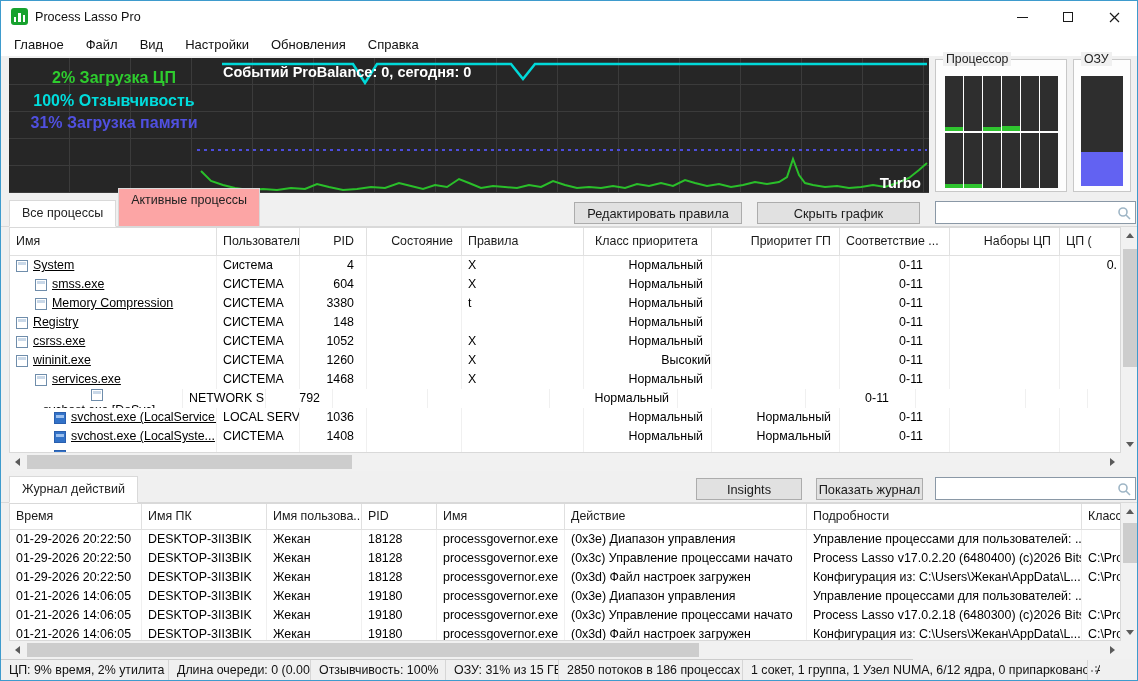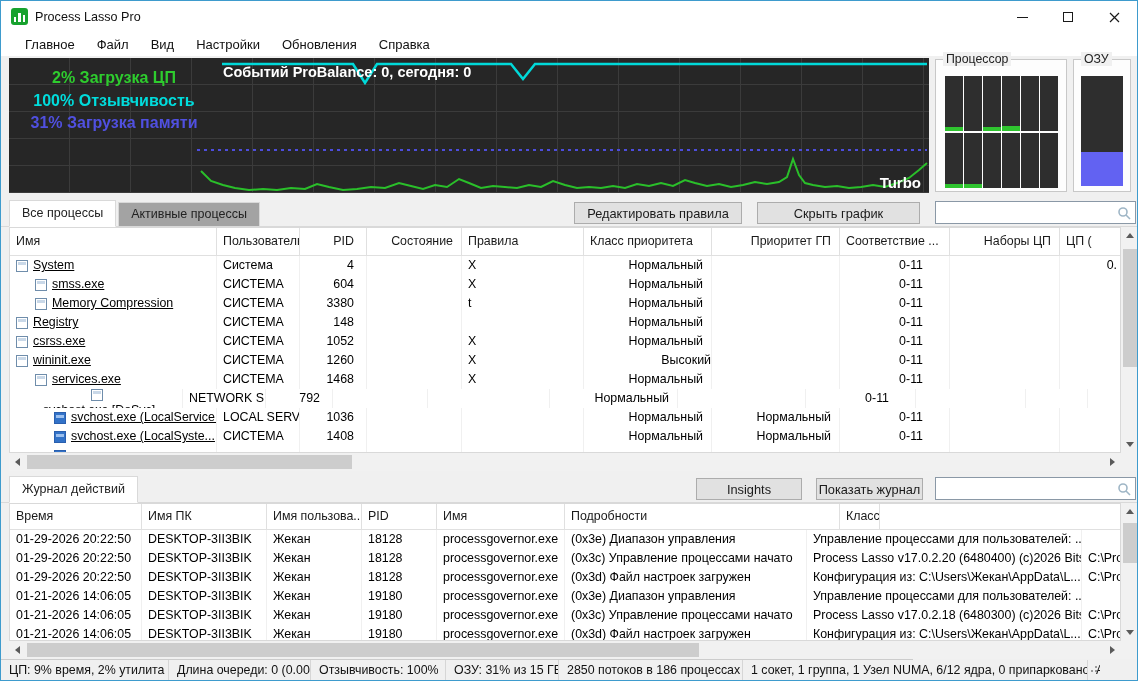--- a/index.html
+++ b/index.html
@@ -11,21 +11,21 @@
   .app-icon{position:absolute;left:10px;top:7px;width:17px;height:17px;background:#17a22e;
     border-radius:3px;display:flex;align-items:flex-end;justify-content:center;gap:2px;padding:3px;}
   .app-icon i{width:3px;background:#fff;display:block;}
   .win-title{position:absolute;left:34px;top:0;line-height:32px;font-size:12.6px;color:#111;}
   .win-controls{position:absolute;right:0;top:0;display:flex;height:32px;}
   .win-btn{width:46px;height:32px;display:flex;align-items:center;justify-content:center;cursor:default;}
   .glyph-min{width:11px;height:1px;background:#1a1a1a;}
   .glyph-max{width:10px;height:10px;border:1px solid #1a1a1a;}
   
   .menubar{position:absolute;left:0;top:32px;width:100%;height:23px;background:#fff;
-    display:flex;align-items:center;padding-left:13px;}
+    display:flex;align-items:center;padding-left:2px;}
   .menu-item{padding:0 11px;font-size:13px;color:#111;line-height:23px;}
   
   .graph-band{position:absolute;left:0;top:55px;width:100%;height:141px;background:#f0f0f0;}
   .graph-panel{position:absolute;left:8px;top:2px;width:920px;height:135px;background-color:#262626;
     background-image:repeating-linear-gradient(to right,transparent 0 60px,#3b3b3b 60px 61px),
     repeating-linear-gradient(to bottom,transparent 0 26px,#3b3b3b 26px 27px);overflow:hidden;}
   .graph-svg{position:absolute;left:0;top:0;}
   .graph-labels{position:absolute;left:5px;top:9px;width:200px;text-align:center;
     font-weight:bold;font-size:16px;line-height:22.5px;}
   .lbl-cpu{color:#2ecc2e;} .lbl-resp{color:#00dcdc;} .lbl-mem{color:#5050e0;}
@@ -38,21 +38,21 @@
   .core-grid{position:absolute;left:9px;top:16px;width:114px;height:112px;display:flex;flex-wrap:wrap;gap:1px;align-content:space-between;}
   .core-bar{width:18px;height:55px;background:#2e2e2e;position:relative;flex:none;}
   .core-fill{position:absolute;left:0;right:0;bottom:0;background:#2fc42f;}
   .ram-bar{position:absolute;left:7px;top:16px;width:42px;height:110px;background:#2e2e2e;}
   .ram-fill{position:absolute;left:0;right:0;bottom:0;background:#6262f2;}
   
   .tabstrip{position:absolute;left:0;width:100%;height:30px;background:#f0f0f0;
     border-bottom:1px solid #d9d9d9;}
   .strip-top{top:196px;} .strip-bottom{top:472px;}
   .tabs{position:absolute;left:8px;bottom:-1px;display:flex;align-items:flex-end;}
-  .tab{border:1px solid #d9d9d9;background:#a3a3a3;height:25px;line-height:22px;
+  .tab{border:1px solid #d9d9d9;background:#fca5a5;height:39px;line-height:22px;
     padding:0 12px;font-size:12.5px;color:#222;margin-right:2px;white-space:nowrap;}
   .tab.active{background:#fff;height:27px;line-height:25px;border-bottom:1px solid #fff;}
   .btn{position:absolute;background:#e1e1e1;border:1px solid #acacac;font-size:12.8px;
     display:flex;align-items:center;justify-content:center;color:#1b1b1b;white-space:nowrap;}
   .search{position:absolute;background:#fff;border:1px solid #8a98a6;display:flex;align-items:center;}
   .search input{flex:1;min-width:0;border:none;outline:none;height:100%;font:inherit;font-size:12.5px;padding:0 5px;background:transparent;}
   
   .table{position:absolute;background:#fff;border:1px solid #d9d9d9;overflow:hidden;}
   .thead{display:flex;background:#fff;border-bottom:1px solid #e0e0e0;}
   .hcell{border-right:1px solid #e0e0e0;font-size:12.4px;color:#1a1a1a;
@@ -204,21 +204,21 @@
     </div>
   </div>
 
   <div class="table" style="left:8px;top:226px;width:1112px;height:226px">
     <div class="thead ptable-head" id="ptable-head">
         <div class="hcell" style="width: 207px; text-align: left;">Имя</div>
         <div class="hcell" style="width: 83px; text-align: left;">Пользователь</div>
         <div class="hcell" style="width: 67px; text-align: right; padding-right: 12px;">PID</div>
         <div class="hcell" style="width: 95px; text-align: right; padding-right: 8px;">Состояние</div>
         <div class="hcell" style="width: 122px; text-align: left;">Правила</div>
-        <div class="hcell" style="width: 128px; text-align: left; padding-right: 8px;">Класс приоритета</div>
+        <div class="hcell" style="width: 128px; text-align: center; padding-right: 8px;">Класс приоритета</div>
         <div class="hcell" style="width: 128px; text-align: right; padding-right: 8px;">Приоритет ГП</div>
         <div class="hcell" style="width: 110px; text-align: left;">Соответствие ...</div>
         <div class="hcell" style="width: 110px; text-align: right; padding-right: 8px;">Наборы ЦП</div>
         <div class="hcell" style="width: 62px; text-align: left;">ЦП (</div>
       </div>
     <div class="tbody" id="ptable-rows" style="height:198px">
         <div class="trow">
           <div class="tcell name-cell" style="width: 207px; text-align: left;">
             <div class="indent" style="width: 0px;"></div>
             <div class="picon icon-window"></div>
@@ -431,20 +431,21 @@
     </div>
   </div>
 
   <div class="table" style="left:8px;top:502px;width:1112px;height:138px">
     <div class="thead ltable-head" id="ltable-head">
         <div class="hcell" style="width: 132px; text-align: left;">Время</div>
         <div class="hcell" style="width: 125px; text-align: left;">Имя ПК</div>
         <div class="hcell" style="width: 95px; text-align: left;">Имя пользова...</div>
         <div class="hcell" style="width: 75px; text-align: left;">PID</div>
         <div class="hcell" style="width: 128px; text-align: left;">Имя</div>
+        <div class="hcell" style="width: 242px; text-align: left;">Действие</div>
         <div class="hcell" style="width: 275px; text-align: left;">Подробности</div>
         <div class="hcell" style="width: 40px; text-align: left;">Класс</div>
       </div>
     <div class="tbody" id="ltable-rows" style="height:112px">
         <div class="trow">
           <div class="tcell" style="width: 132px;">01-29-2026 20:22:50</div>
           <div class="tcell" style="width: 125px;">DESKTOP-3II3BIK</div>
           <div class="tcell" style="width: 95px;">Жекан</div>
           <div class="tcell" style="width: 75px;">18128</div>
           <div class="tcell" style="width: 128px;">processgovernor.exe</div>

